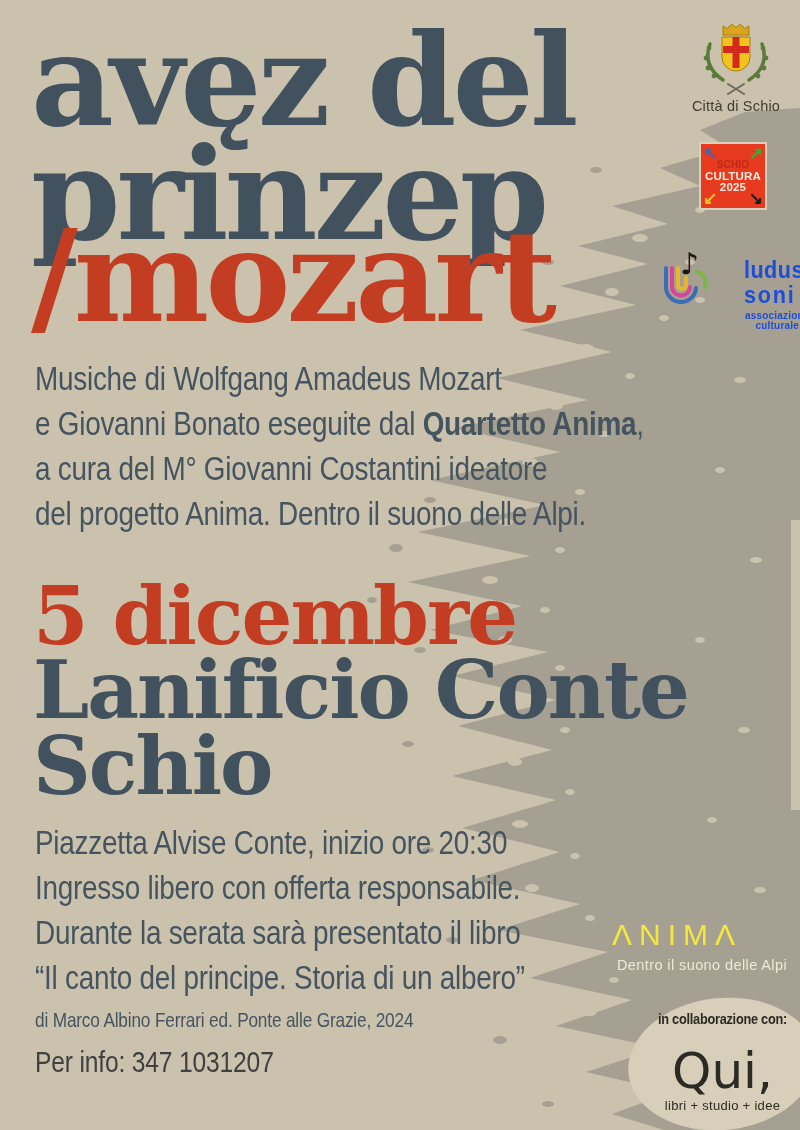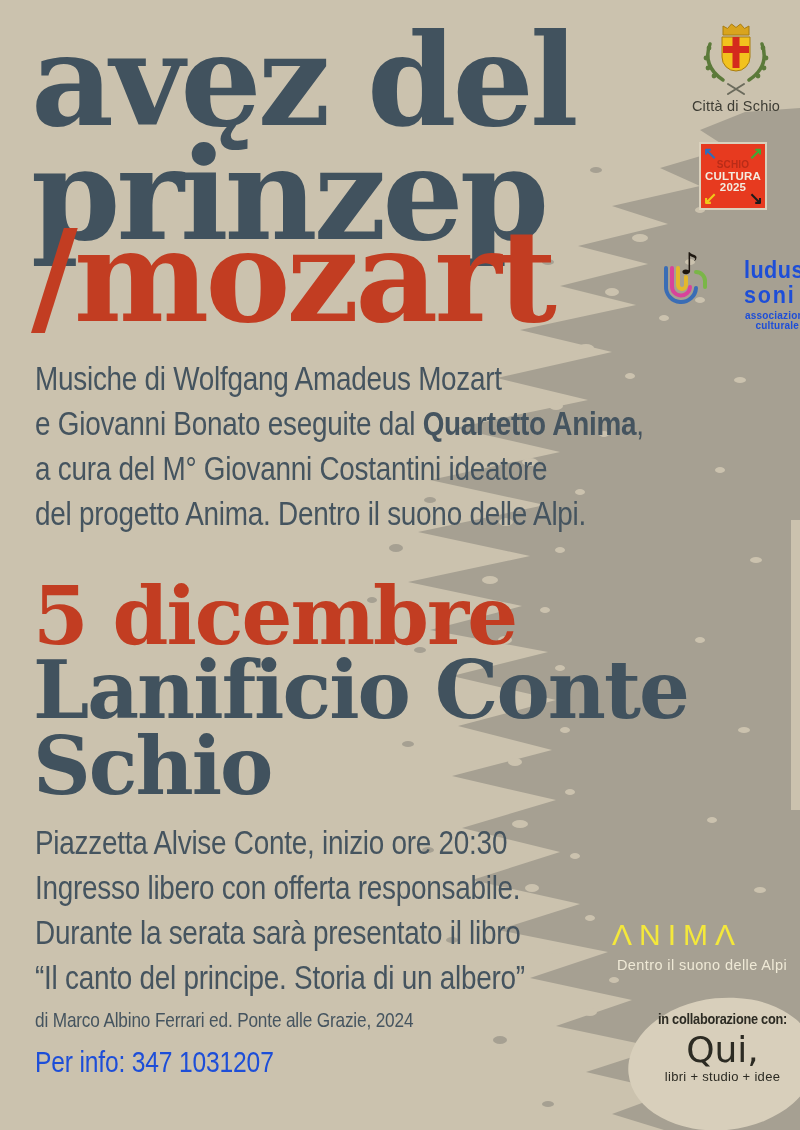--- a/index.html
+++ b/index.html
@@ -25,21 +25,21 @@
   .intro b{font-weight:700;}
   .details{
     position:absolute;left:35px;top:820px;color:#45545f;
     font-size:34px;line-height:45px;letter-spacing:-.3px;
   }
   .details-small{
     position:absolute;left:35px;top:1004px;color:#45545f;
     font-size:21px;line-height:32px;letter-spacing:-.2px;
   }
   .perinfo{
-    position:absolute;left:35px;top:1045px;color:#1d4ed8;
+    position:absolute;left:35px;top:1045px;color:#404040;
     font-size:30px;letter-spacing:-.2px;
   }
   
   .head{
     position:absolute;left:33px;white-space:nowrap;
     font-family:"DejaVu Serif",serif;font-weight:700;
     font-size:80px;line-height:1;letter-spacing:-2px;color:#41525e;
   }
   .head-red{color:#c23d22;}
   
@@ -78,21 +78,21 @@
   .anima-name{
     font-family:Liberation Sans, sans-serif;font-size:30px;color:#f4e83b;
     letter-spacing:7px;line-height:1;white-space:nowrap;
   }
   .anima-tag{
     margin-top:7px;font-size:14.5px;color:#efe9d6;letter-spacing:.4px;white-space:nowrap;text-align:center;
   }
   
   .qui{left:645px;top:1010px;width:155px;text-align:center;color:#2c2b23;}
   .qui-pre{font-size:15px;font-weight:700;letter-spacing:-.3px;transform:scaleX(.85);transform-origin:center top;white-space:nowrap;}
-  .qui-name{font-family:"DejaVu Sans",sans-serif;font-size:36px;line-height:1.05;margin-top:4px;}
+  .qui-name{font-family:"DejaVu Sans",sans-serif;font-size:50px;line-height:1.05;margin-top:18px;}
   .qui-tag{font-size:13px;letter-spacing:.3px;white-space:nowrap;}
 </style>
 </head>
 <body>
 
 <div id="poster">
 
   <svg class="abs" style="left:0;top:0;" width="800" height="1130" viewBox="0 0 800 1130" aria-hidden="true">
     <polygon fill="#a6a092" points="
       800,108 745,112 700,130 728,148 660,168 700,186 612,206 668,224

